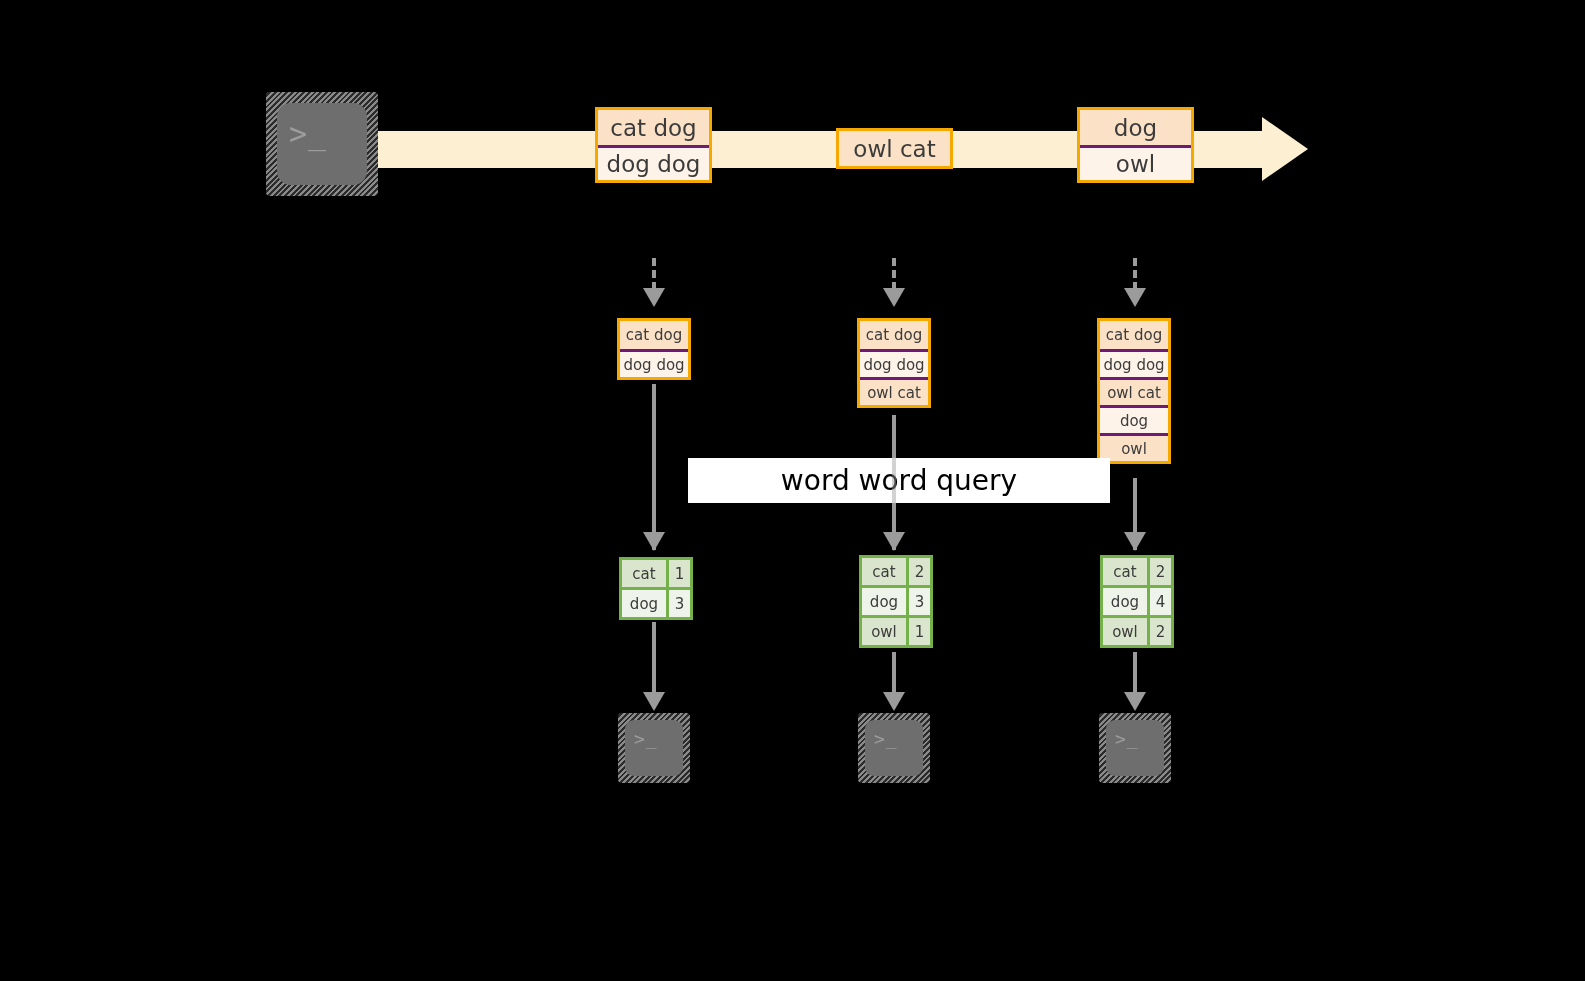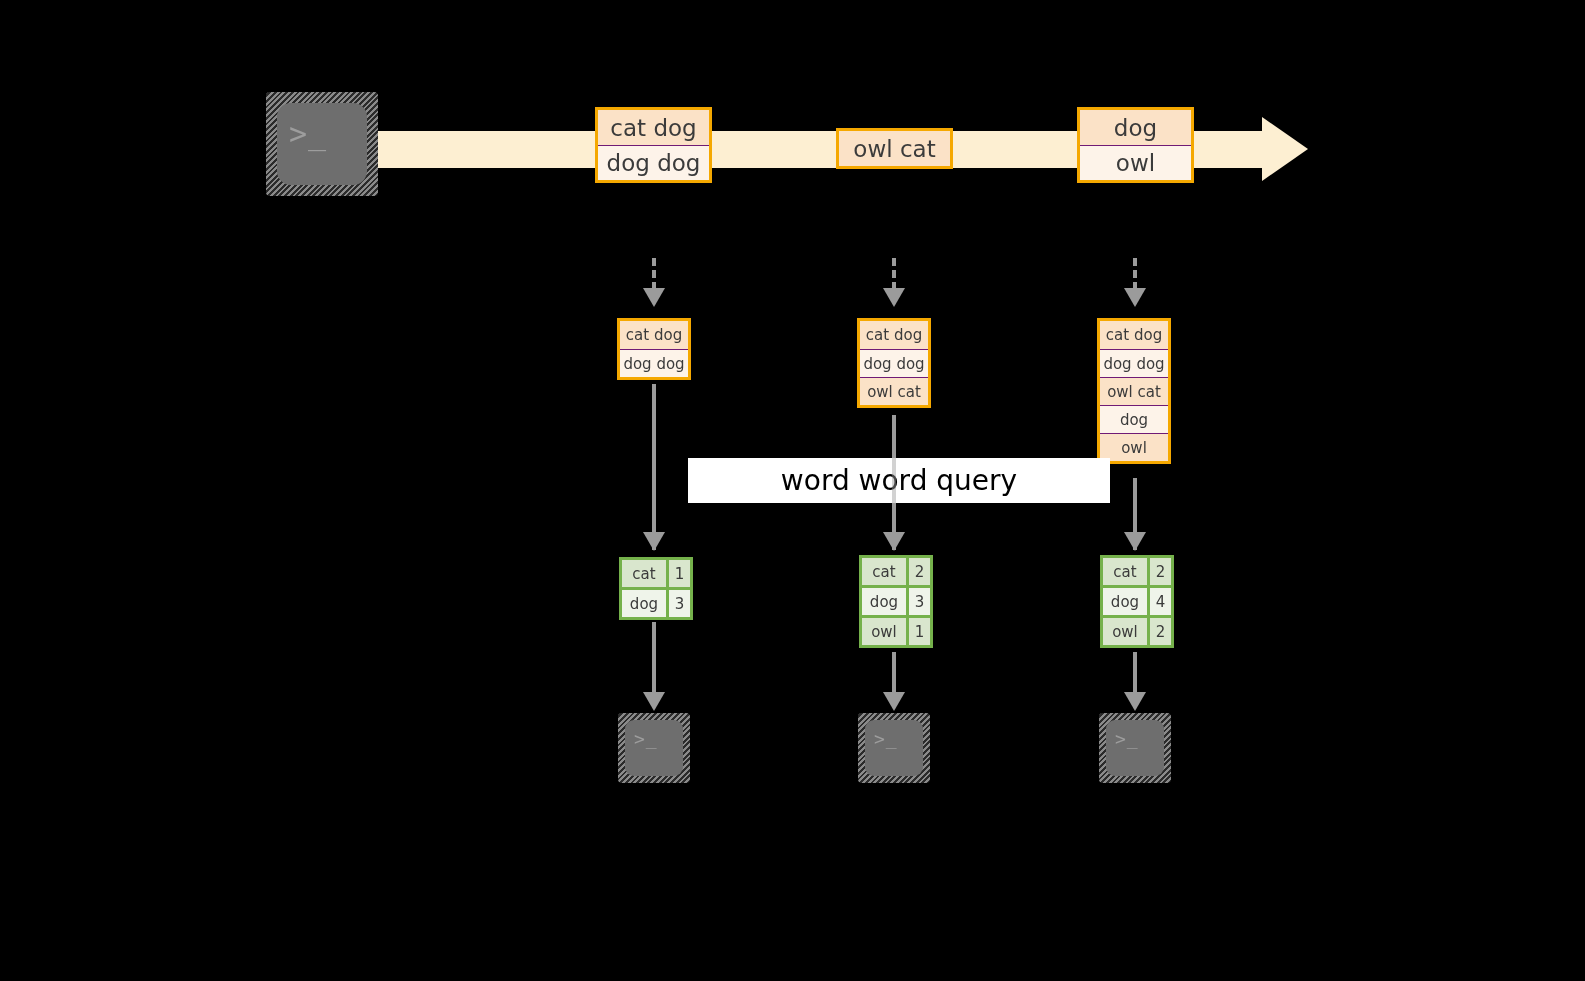--- a/index.html
+++ b/index.html
@@ -78,21 +78,21 @@
     background: #FDF0E2;
   }
   .obox .orow {
     box-sizing: border-box;
     display: flex;
     align-items: center;
     justify-content: center;
     color: #3b3b3b;
     white-space: nowrap;
   }
-  .obox .orow + .orow { border-top: 1px solid #701a75; }
+  .obox .orow + .orow { border-top: 3px solid #701a75; }
   .obox .orow.dark  { background: #FBE2C7; }
   .obox .orow.light { background: #FDF3E9; }
 
   
   .obox.big .orow { height: 35px; font-size: 23px; }
   
   .obox.sm .orow { height: 28px; font-size: 15px; }
 
   
   .gtable {

